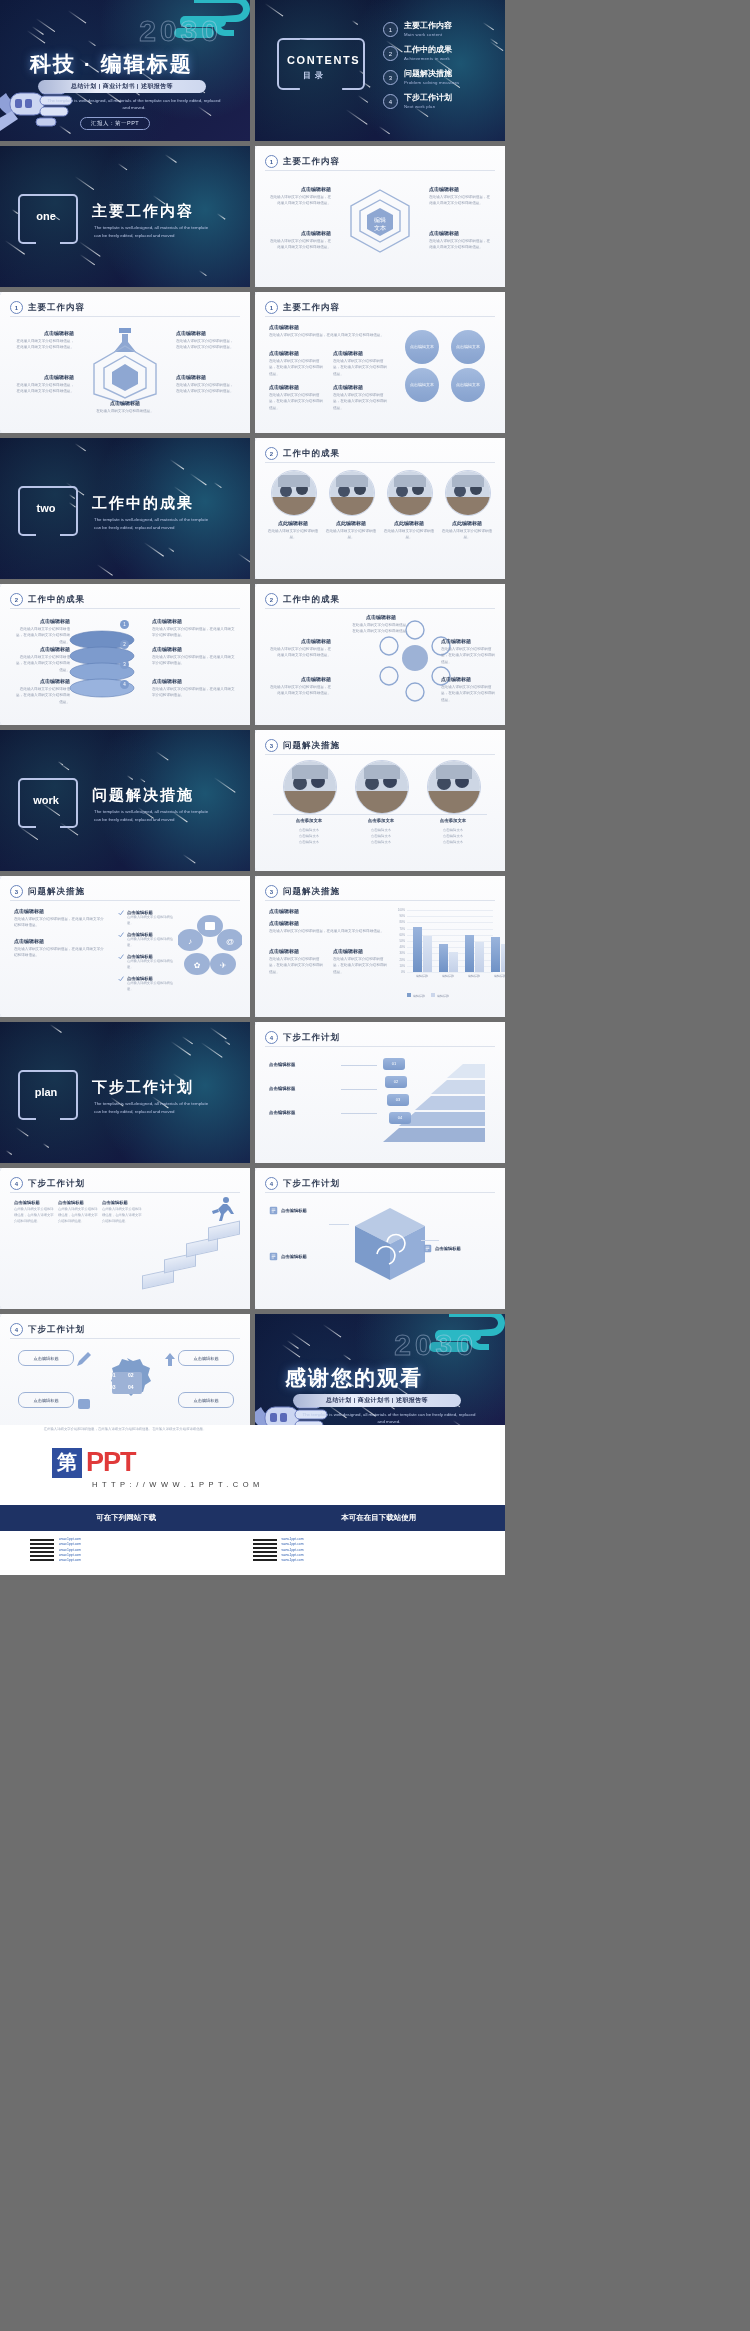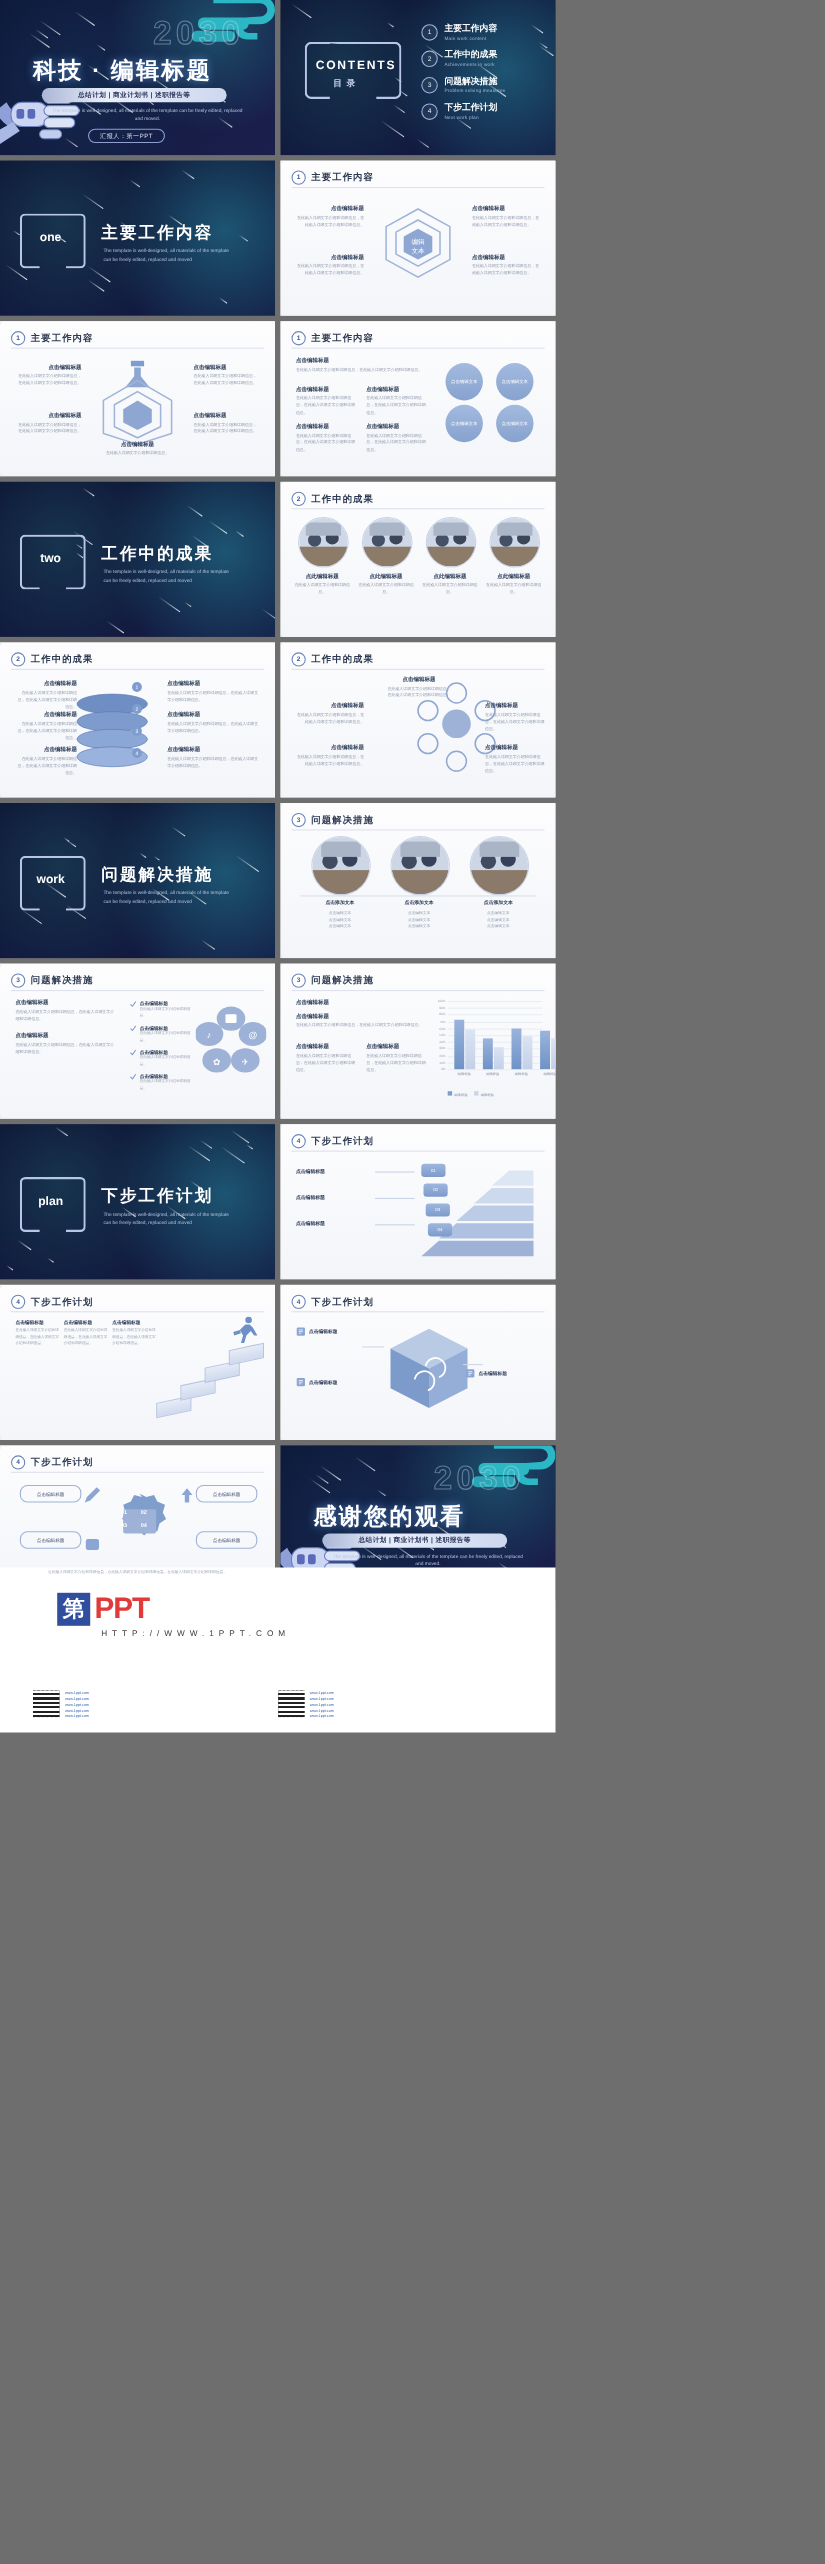--- a/index.html
+++ b/index.html
@@ -872,20 +872,24 @@
     <div class="t-speaker">汇报人：第一PPT</div>
   </div>
   </div>
 
 <div class="brand">
   <div class="brand-logo">
     <div class="brand-sq">第</div>
     <div class="brand-txt">PPT</div>
   </div>
   <div class="brand-url">HTTP://WWW.1PPT.COM</div>
+  <div class="brand-bar">
+    <div>可在下列网站下载</div>
+    <div>本可在在目下载站使用</div>
+  </div>
   <div class="brand-links">
     <div class="lk-col">
       <div class="lk-qr"></div>
       <div class="lk-list" id="lk1">
           <a href="#">www.1ppt.com</a>
           <a href="#">www.1ppt.com</a>
           <a href="#">www.1ppt.com</a>
           <a href="#">www.1ppt.com</a>
           <a href="#">www.1ppt.com</a>
         </div>

